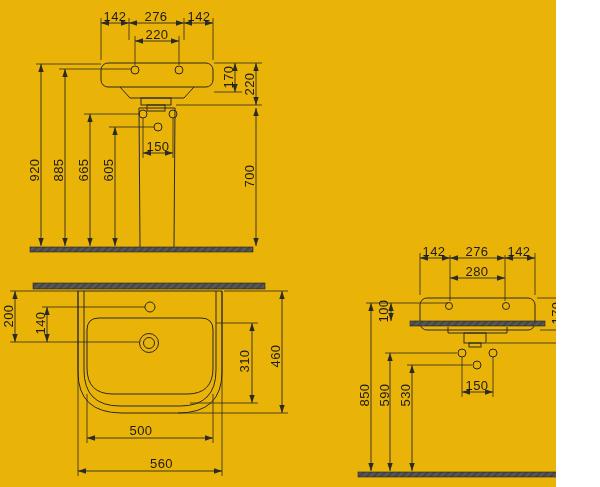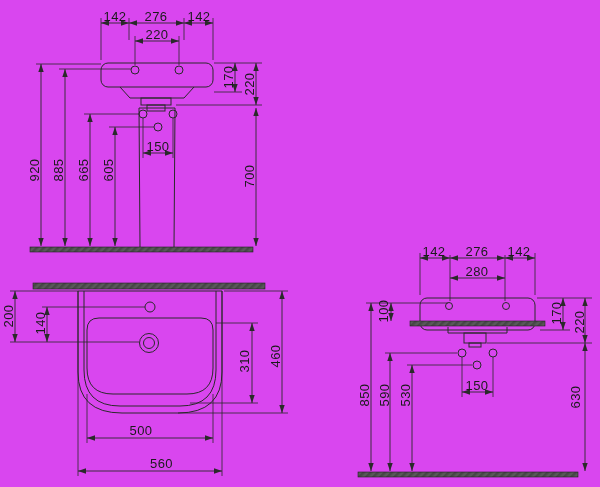--- a/index.html
+++ b/index.html
@@ -1,17 +1,17 @@
 <!DOCTYPE html>
 <html><head>
 <meta charset="utf-8">
 <style>
   html,body{margin:0;padding:0;background:#ffffff;}
   .canvas{
-    position:relative;width:600px;height:487px;background:#d946ef;
+    position:relative;width:556px;height:487px;background:#eab308;
     font-family:"Liberation Sans", sans-serif;overflow:hidden;
   }
   .canvas svg{position:absolute;left:0;top:0;}
   .ln{fill:none;stroke:#2a2a2a;stroke-width:1;}
   .thin{fill:none;stroke:#2a2a2a;stroke-width:0.8;}
   .dim{stroke:#2a2a2a;stroke-width:0.9;marker-start:url(#as);marker-end:url(#ae);}
   .bar{fill:url(#hatch);stroke:#222;stroke-width:0.6;}
   .dim-label{
     position:absolute;font-size:13px;color:#1b1b1b;letter-spacing:.4px;
     white-space:nowrap;transform:translate(-50%,-50%);

